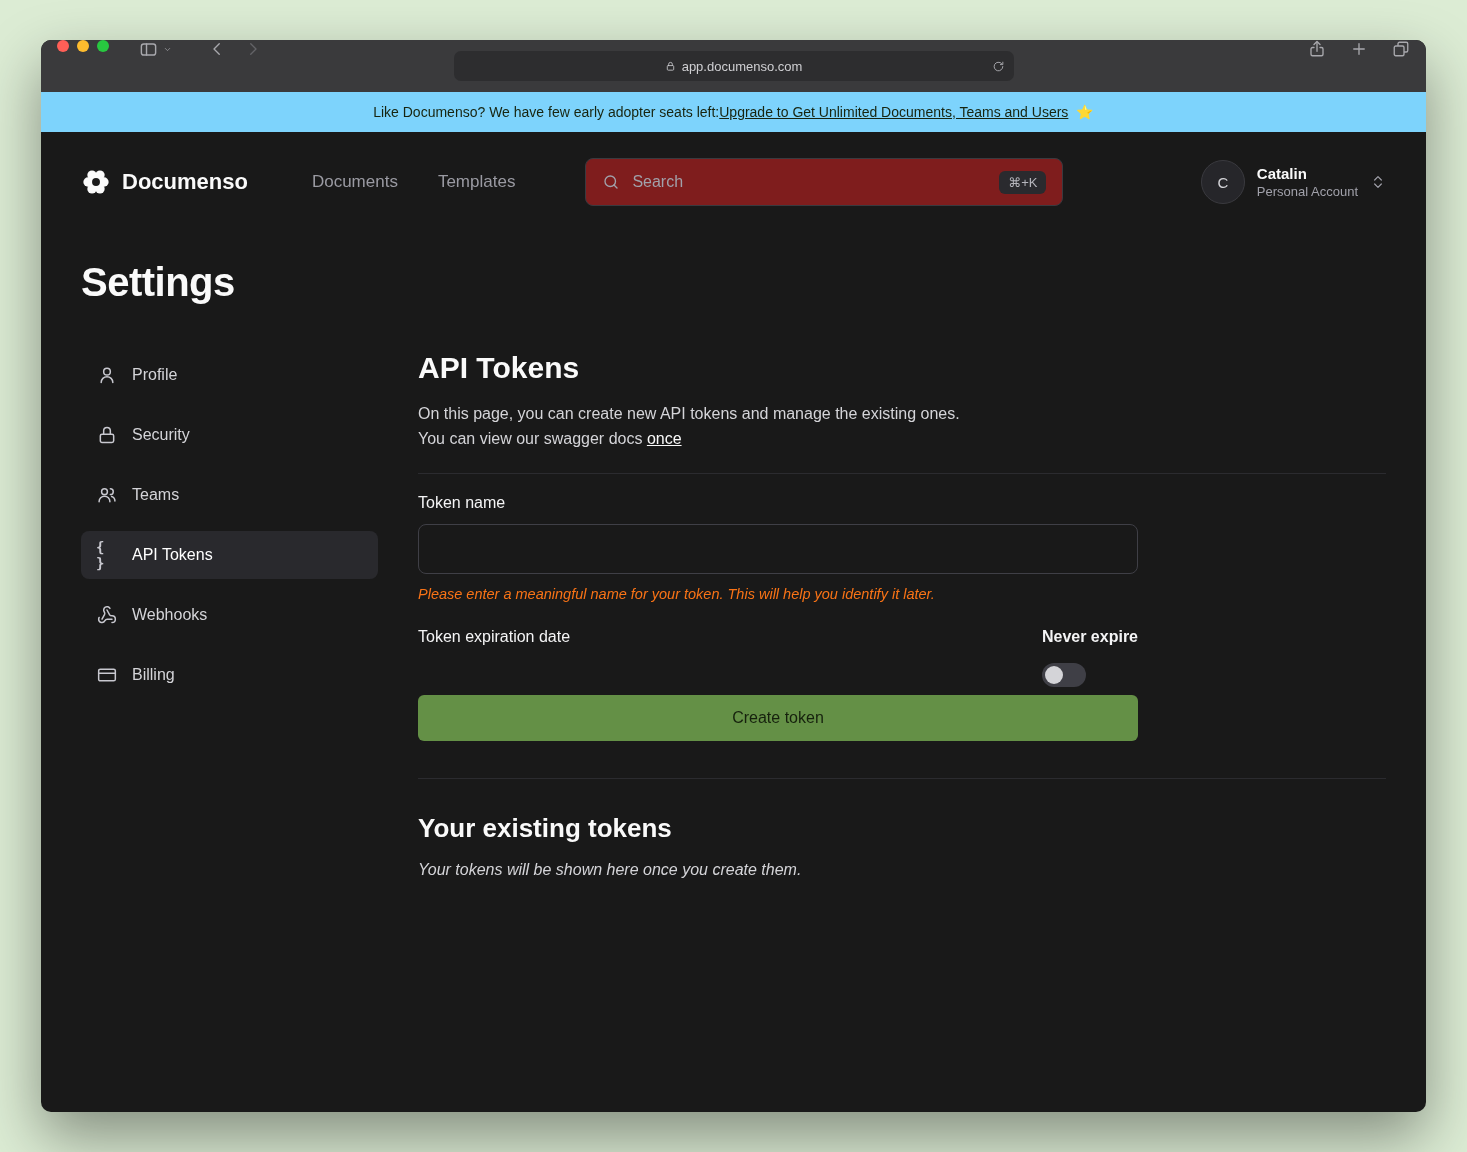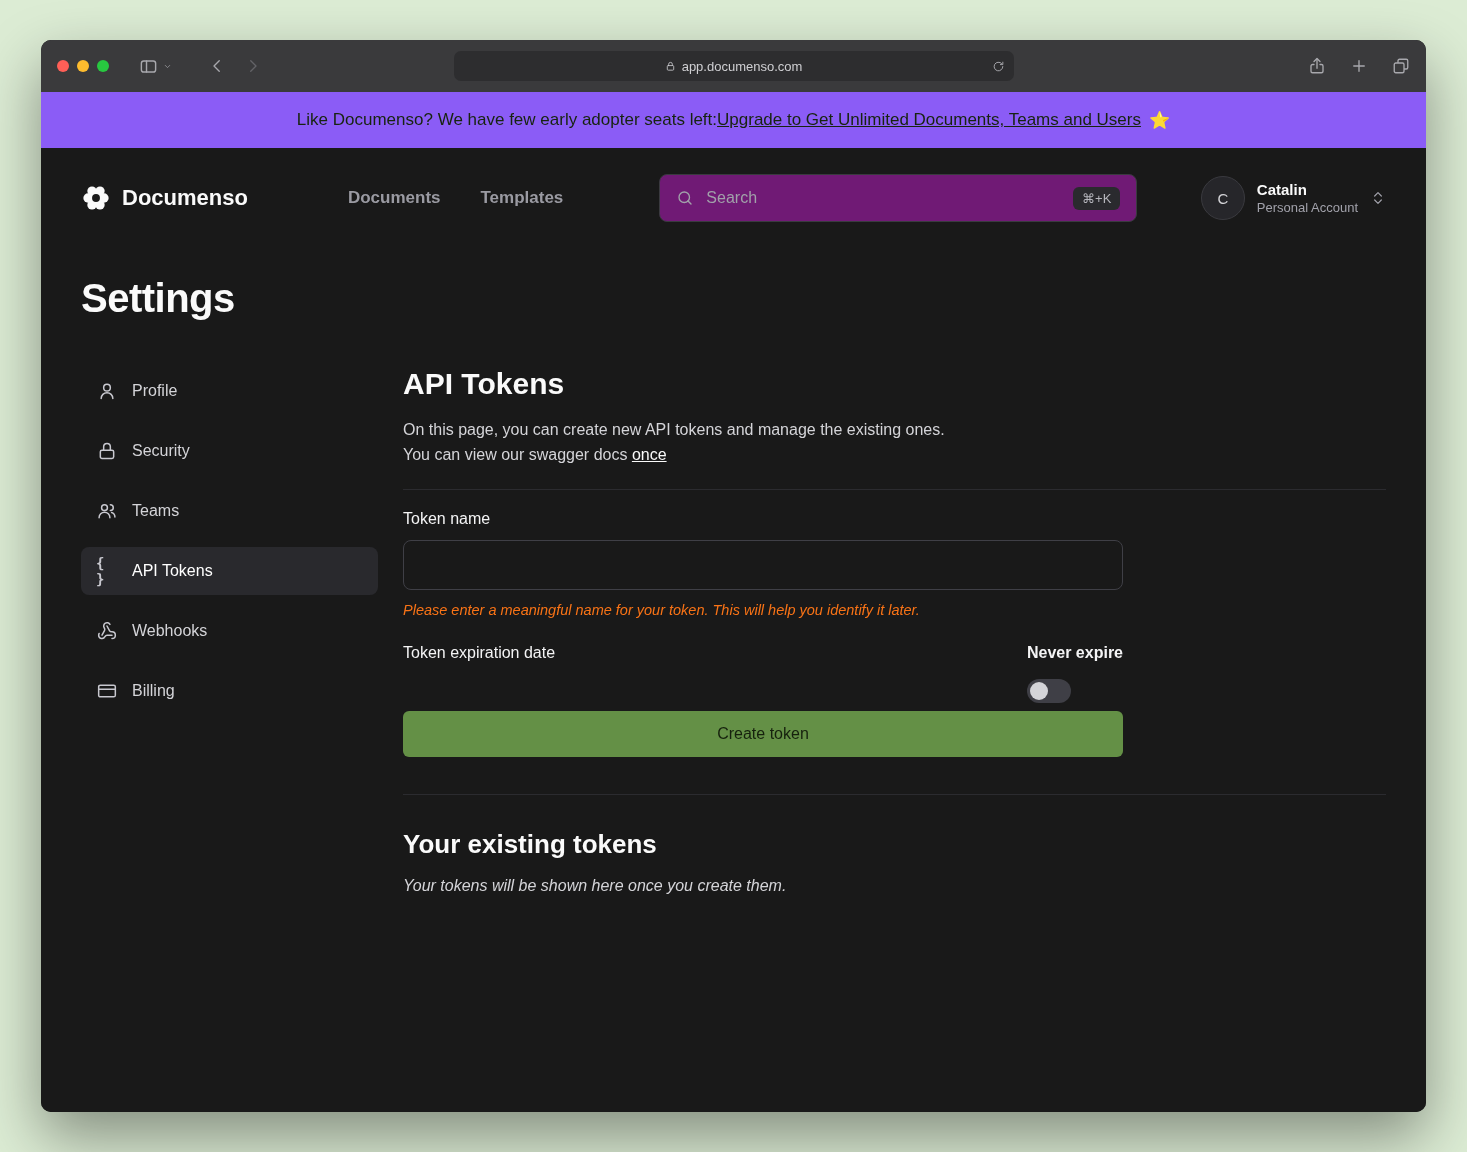--- a/index.html
+++ b/index.html
@@ -13,21 +13,21 @@
   .window {
     position: absolute; left: 41px; top: 40px;
     width: 1385px; height: 1072px;
     border-radius: 10px; overflow: hidden;
     background: #191919;
     box-shadow: 0 25px 60px rgba(0,0,0,.4);
   }
   
   .titlebar {
     height: 52px; background: #3a3a3c;
-    display: flex; align-items: center; padding: 0 16px; position: relative;
+    display: flex; align-items: flex-start; padding: 0 16px; position: relative;
   }
   .traffic { display: flex; gap: 8px; }
   .light { width: 12px; height: 12px; border-radius: 50%; border: none; }
   .light.close { background: #ff5f57; }
   .light.min   { background: #febc2e; }
   .light.zoom  { background: #28c840; }
   .tb-btn { background: none; border: none; color: #a8a8ad; display: flex; align-items: center; cursor: default; }
   .sidebar-toggle { margin-left: 30px; gap: 5px; }
   .nav-back { margin-left: 36px; }
   .nav-fwd  { margin-left: 18px; color: #636367; }
@@ -35,53 +35,53 @@
     position: absolute; left: 50%; top: 50%; transform: translate(-50%,-50%);
     width: 560px; height: 30px; background: #2d2d2f; border-radius: 7px;
     display: flex; align-items: center; justify-content: center; gap: 6px;
     color: #cfcfd2; font-size: 13px; border: none;
   }
   .urlbar .refresh { position: absolute; right: 9px; color: #a8a8ad; background: none; border: none; display: flex; }
   .tb-right { margin-left: auto; display: flex; gap: 24px; align-items: center; color: #b4b4b8; }
   svg.icon { fill: none; stroke: currentColor; stroke-width: 1.8; stroke-linecap: round; stroke-linejoin: round; }
   
   .banner {
-    height: 56px; background: #8b5cf6;
+    height: 40px; background: #7dd3fc;
     display: flex; align-items: center; justify-content: center;
-    color: #17240f; font-size: 17px;
+    color: #17240f; font-size: 14px;
   }
   .banner a { color: inherit; }
   .banner .emoji { margin-left: 8px; }
   
   .app { height: 970px; background: #191919; color: #fafafa; }
   .app-header { display: flex; align-items: center; padding: 26px 40px 22px; }
   .brand { display: flex; align-items: center; gap: 11px; font-size: 22px; font-weight: 700; color: #fafafa; text-decoration: none; }
-  .main-nav { display: flex; gap: 40px; margin-left: 100px; font-size: 17px; color: #9a9aa2; font-weight: bold; }
+  .main-nav { display: flex; gap: 40px; margin-left: 64px; font-size: 17px; color: #9a9aa2; }
   .main-nav a { color: inherit; text-decoration: none; }
   .searchbar {
-    margin-left: 96px; width: 478px; height: 48px;
-    border: 1px solid #3a3a3f; border-radius: 8px; background: #701a75;
+    margin-left: 70px; width: 478px; height: 48px;
+    border: 1px solid #3a3a3f; border-radius: 8px; background: #7f1d1d;
     display: flex; align-items: center; padding: 0 16px; color: #a1a1aa; cursor: text;
   }
   .searchbar .label { margin-left: 12px; font-size: 16px; }
   .kbd { margin-left: auto; background: #2a2a2e; border-radius: 6px; padding: 4px 9px; font-size: 13px; color: #b6b6bd; }
   .account { margin-left: auto; display: flex; align-items: center; gap: 12px; cursor: pointer; }
   .avatar {
     width: 44px; height: 44px; border-radius: 50%;
     background: #26262a; border: 1px solid #3a3a3f;
     display: flex; align-items: center; justify-content: center;
     font-size: 15px; color: #d4d4d8;
   }
   .account-name { font-size: 15px; font-weight: 700; }
   .account-type { font-size: 13px; color: #a1a1aa; margin-top: 2px; }
   .chevrons { color: #a1a1aa; display: flex; }
   
   .page { padding: 0 40px; }
   .settings-title { font-size: 40px; font-weight: 700; margin-top: 32px; letter-spacing: -0.5px; }
-  .layout { display: flex; gap: 25px; margin-top: 46px; }
+  .layout { display: flex; gap: 40px; margin-top: 46px; }
   .side { width: 297px; flex: none; display: flex; flex-direction: column; gap: 12px; }
   .side-item {
     height: 48px; border-radius: 8px; display: flex; align-items: center;
     gap: 14px; padding: 0 15px; color: #d4d4d8; font-size: 16px; cursor: pointer;
   }
   .side-item.active { background: #29292d; color: #fff; }
   .sicon { width: 22px; display: flex; justify-content: center; color: #c8c8cf; }
   .braces { font-family: "DejaVu Sans Mono", monospace; font-size: 14px; font-weight: bold; letter-spacing: 1px; }
   .main { flex: 1; min-width: 0; }
   .main h2 { font-size: 30px; font-weight: 700; }

